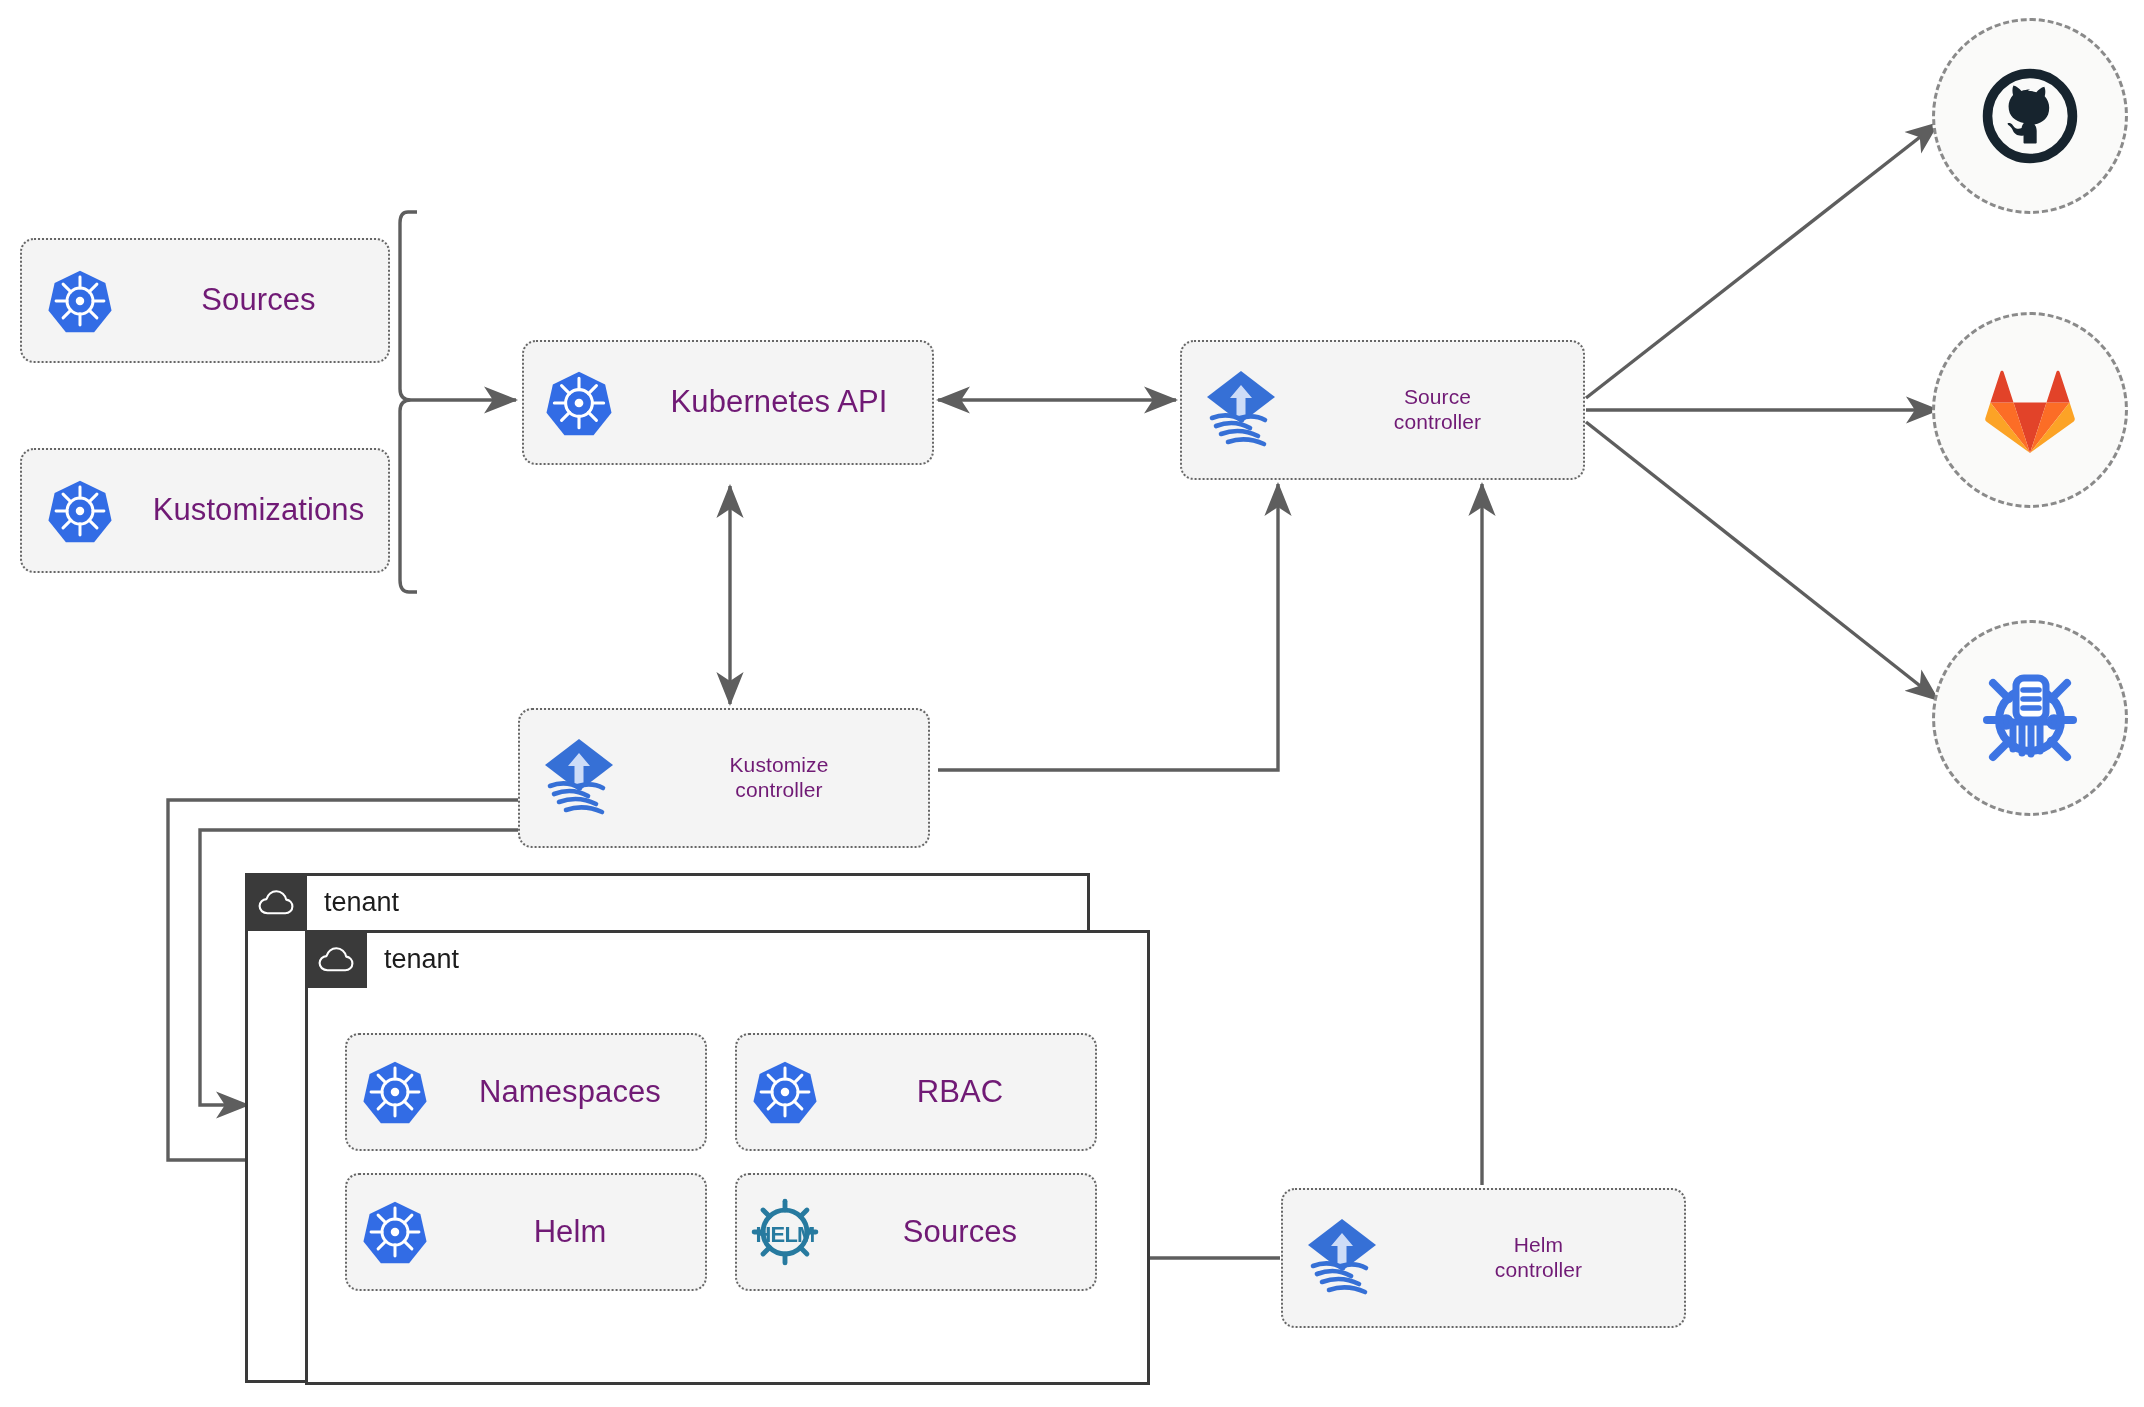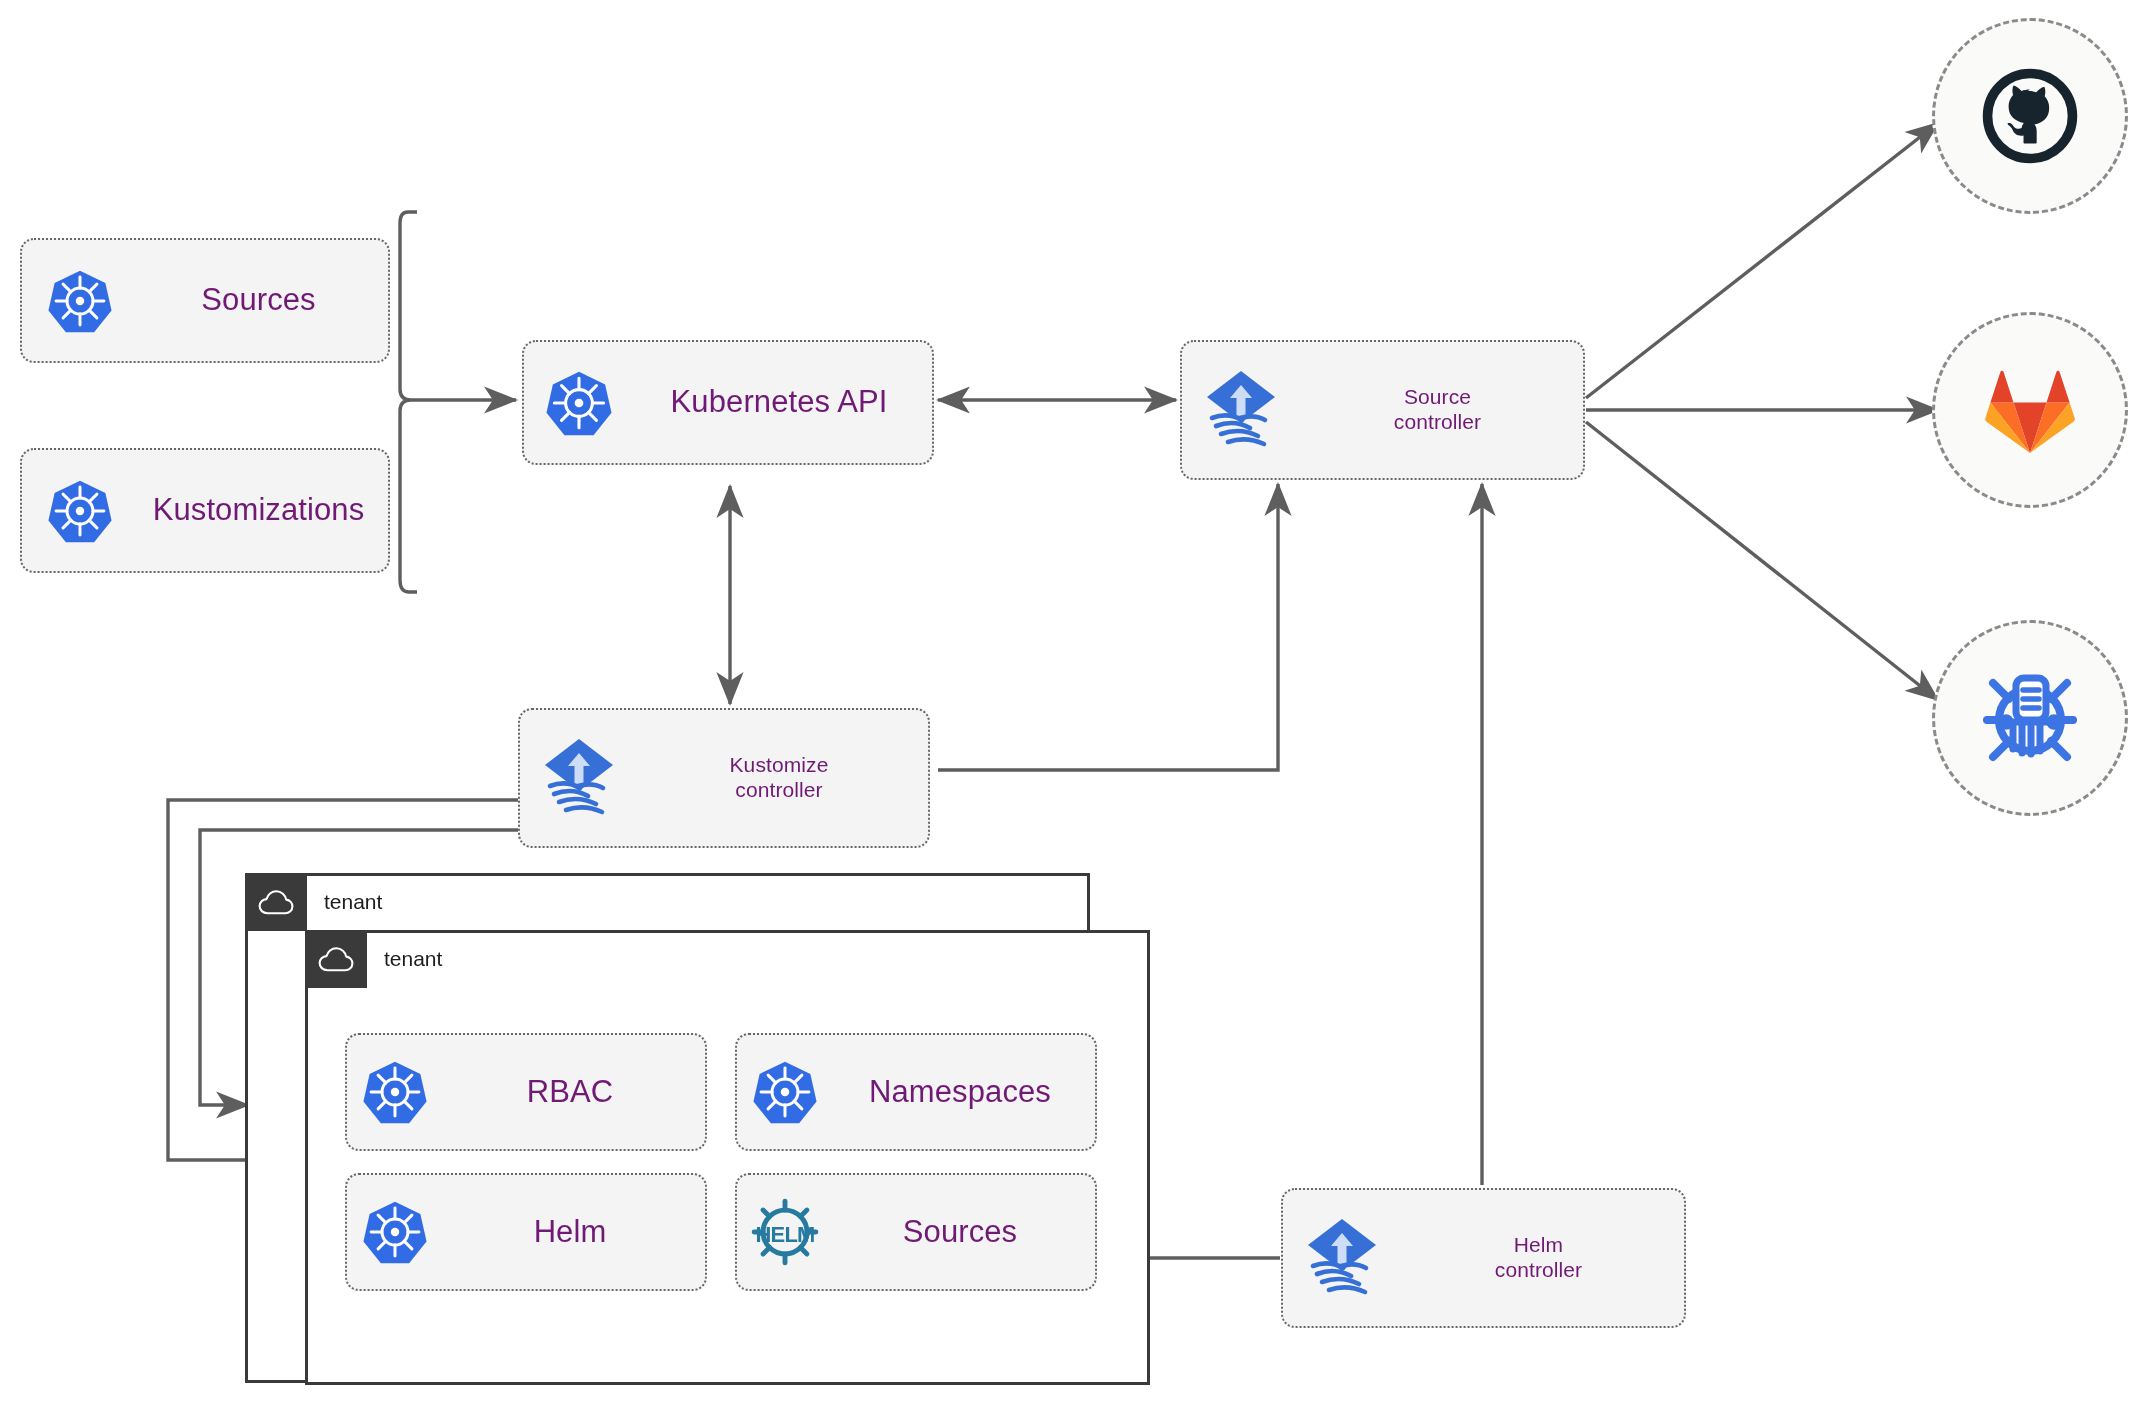--- a/index.html
+++ b/index.html
@@ -87,21 +87,21 @@
     justify-content: center;
   }
   .tenant > .tab-label {
     position: absolute;
     left: 76px;
     top: -3px;
     height: 58px;
     display: flex;
     align-items: center;
     color: #1d1d1d;
-    font-size: 21px;
+    font-size: 27px;
   }
 
   .kboxes {
     position: absolute;
     display: grid;
     grid-template-columns: 1fr 1fr;
     gap: 22px 28px;
   }
   .kboxes .node {
     position: relative;
@@ -170,49 +170,49 @@
     <div class="tab">
       <svg width="36" height="26" viewBox="0 0 36 26" aria-hidden="true">
         <path d="M9.5,24.2 C4.8,24.2 1.6,21.0 1.6,17.1 C1.6,13.4 4.6,10.3 8.5,10.1
                  C9.6,5.6 13.6,2.3 18.4,2.3 C23.3,2.3 27.4,5.9 28.2,10.6
                  C31.8,11.1 34.4,14.0 34.4,17.4 C34.4,21.2 31.3,24.2 27.2,24.2 Z" fill="none" stroke="#ffffff" stroke-width="2.1" stroke-linejoin="round"></path>
       </svg>
     </div>
     <div class="tab-label">tenant</div>
 
     <div class="kboxes" style="left:37px; top:100px; width:752px;">
+
+      <div class="node">
+        <span class="ico" style="width:96px;">
+          <svg width="66" height="66" viewBox="0 0 64 64" aria-hidden="true">
+            <path d="M32 2.6 L56.6 14.5 L62.6 41.1 L45.7 62.4 L18.3 62.4 L1.4 41.1 L7.4 14.5 Z" fill="#326CE5"></path>
+            <g fill="none" stroke="#ffffff" stroke-width="2.9" stroke-linecap="round">
+              <circle cx="32" cy="32" r="12.6"></circle>
+              <path d="M32 8.8 L32 19.4 M32 44.6 L32 55.2 M8.8 32 L19.4 32 M44.6 32 L55.2 32"></path>
+              <path d="M15.6 15.6 L23.1 23.1 M40.9 40.9 L48.4 48.4 M48.4 15.6 L40.9 23.1 M23.1 40.9 L15.6 48.4"></path>
+            </g>
+            <circle cx="32" cy="32" r="4.1" fill="#ffffff"></circle>
+          </svg>
+        </span>
+        <span class="lbl">Namespaces</span>
+      </div>
 
       <div class="node">
         <span class="ico" style="width:96px;">
           <svg width="66" height="66" viewBox="0 0 64 64" aria-hidden="true">
             <path d="M32 2.6 L56.6 14.5 L62.6 41.1 L45.7 62.4 L18.3 62.4 L1.4 41.1 L7.4 14.5 Z" fill="#326CE5"></path>
             <g fill="none" stroke="#ffffff" stroke-width="2.9" stroke-linecap="round">
               <circle cx="32" cy="32" r="12.6"></circle>
               <path d="M32 8.8 L32 19.4 M32 44.6 L32 55.2 M8.8 32 L19.4 32 M44.6 32 L55.2 32"></path>
               <path d="M15.6 15.6 L23.1 23.1 M40.9 40.9 L48.4 48.4 M48.4 15.6 L40.9 23.1 M23.1 40.9 L15.6 48.4"></path>
             </g>
             <circle cx="32" cy="32" r="4.1" fill="#ffffff"></circle>
           </svg>
         </span>
         <span class="lbl">RBAC</span>
-      </div>
-
-      <div class="node">
-        <span class="ico" style="width:96px;">
-          <svg width="66" height="66" viewBox="0 0 64 64" aria-hidden="true">
-            <path d="M32 2.6 L56.6 14.5 L62.6 41.1 L45.7 62.4 L18.3 62.4 L1.4 41.1 L7.4 14.5 Z" fill="#326CE5"></path>
-            <g fill="none" stroke="#ffffff" stroke-width="2.9" stroke-linecap="round">
-              <circle cx="32" cy="32" r="12.6"></circle>
-              <path d="M32 8.8 L32 19.4 M32 44.6 L32 55.2 M8.8 32 L19.4 32 M44.6 32 L55.2 32"></path>
-              <path d="M15.6 15.6 L23.1 23.1 M40.9 40.9 L48.4 48.4 M48.4 15.6 L40.9 23.1 M23.1 40.9 L15.6 48.4"></path>
-            </g>
-            <circle cx="32" cy="32" r="4.1" fill="#ffffff"></circle>
-          </svg>
-        </span>
-        <span class="lbl">Namespaces</span>
       </div>
 
       <div class="node">
         <span class="ico" style="width:96px;">
           <svg width="66" height="66" viewBox="0 0 64 64" aria-hidden="true">
             <path d="M32 2.6 L56.6 14.5 L62.6 41.1 L45.7 62.4 L18.3 62.4 L1.4 41.1 L7.4 14.5 Z" fill="#326CE5"></path>
             <g fill="none" stroke="#ffffff" stroke-width="2.9" stroke-linecap="round">
               <circle cx="32" cy="32" r="12.6"></circle>
               <path d="M32 8.8 L32 19.4 M32 44.6 L32 55.2 M8.8 32 L19.4 32 M44.6 32 L55.2 32"></path>
               <path d="M15.6 15.6 L23.1 23.1 M40.9 40.9 L48.4 48.4 M48.4 15.6 L40.9 23.1 M23.1 40.9 L15.6 48.4"></path>

